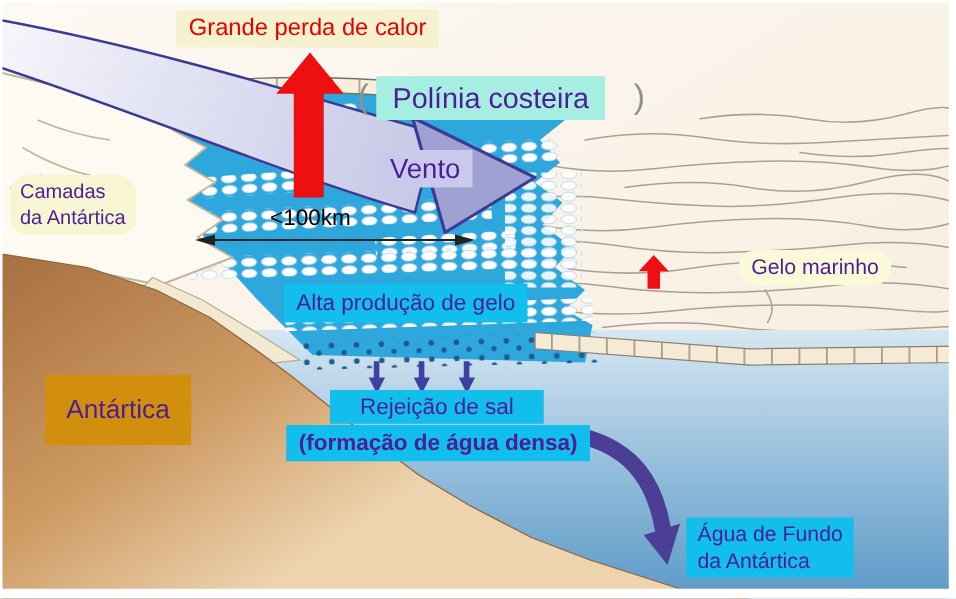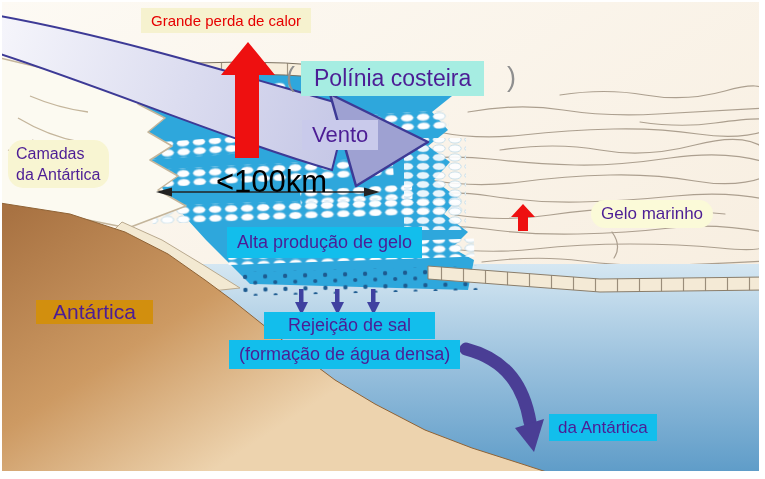--- a/index.html
+++ b/index.html
@@ -146,45 +146,46 @@
     </g>
 
     <g fill="#FFFFFF">
       <rect x="0" y="471" width="765" height="8"></rect>
       <rect x="759" y="0" width="6" height="479"></rect>
       <rect x="0" y="0" width="765" height="2"></rect>
       <rect x="0" y="0" width="2" height="479"></rect>
     </g>
   </svg>
 
-  <div class="lbl bg-cream" style="left:141px;top:8px;font-size:15px;color:#E60000;padding:4px 10px;">Grande perda de calor</div>
+  <div class="lbl bg-cream" style="left:141px;top:8px;font-size:19px;color:#E60000;padding:4px 10px;">Grande perda de calor</div>
 
   <span class="paren" style="left:286px;top:62px;">(</span>
 
   <div class="lbl bg-mint" style="left:301px;top:61px;font-size:23px;padding:4px 13px;">Polínia costeira</div>
 
   <span class="paren" style="left:507px;top:62px;">)</span>
 
   <div class="lbl bg-lavender" style="left:302px;top:120px;font-size:22px;padding:2px 10px;">Vento</div>
 
   <div class="lbl bg-paleyellow" style="left:8px;top:140px;font-size:16px;padding:3px 8px;line-height:21px;">
     <div>Camadas</div>
     <div>da Antártica</div>
   </div>
 
-  <div class="lbl" style="left:216px;top:164px;font-size:31px;color:#000;">&lt;100km</div>
+  <div class="lbl" style="left:216px;top:164px;font-size:18px;color:#000;">&lt;100km</div>
 
   <div class="lbl bg-cyan" style="left:227px;top:227px;font-size:18px;padding:5px 10px;">Alta produção de gelo</div>
 
   <div class="lbl bg-paleyellow" style="left:591px;top:200px;font-size:17px;padding:4px 10px;background:#FBFAD8;">Gelo marinho</div>
 
-  <div class="lbl bg-orange" style="left:36px;top:300px;font-size:21px;padding:0 17px;">Antártica</div>
+  <div class="lbl bg-orange" style="left:36px;top:300px;font-size:21px;padding:16px 17px;">Antártica</div>
 
 
   <div class="lbl bg-cyan" style="left:264px;top:312px;font-size:18px;padding:3px 24px;">Rejeição de sal</div>
 
-  <div class="lbl bg-cyan" style="left:229px;top:340px;font-size:18px;padding:4px 10px;">(formação de água densa)</div>
+  <div class="lbl bg-cyan" style="left:229px;top:340px;font-size:18px;padding:4px 10px;font-weight:bold;">(formação de água densa)</div>
 
   <div class="lbl bg-cyan" style="left:549px;top:414px;font-size:17px;padding:3px 9px;line-height:21px;">
+    <div>Água de Fundo</div>
     <div>da Antártica</div>
   </div>
 
 </div>
 
 </body></html>

